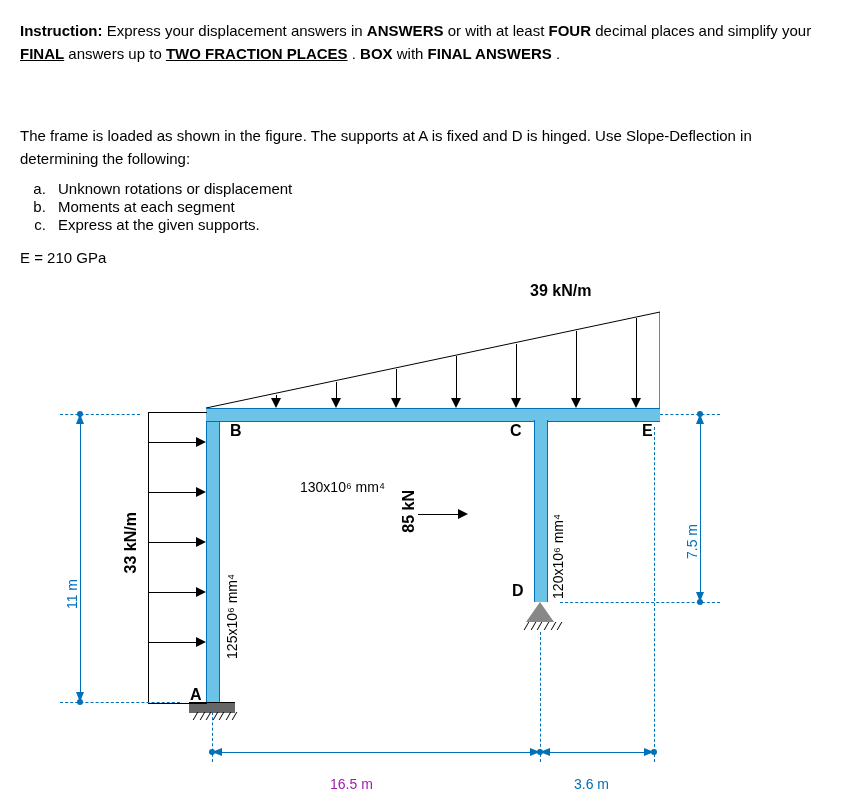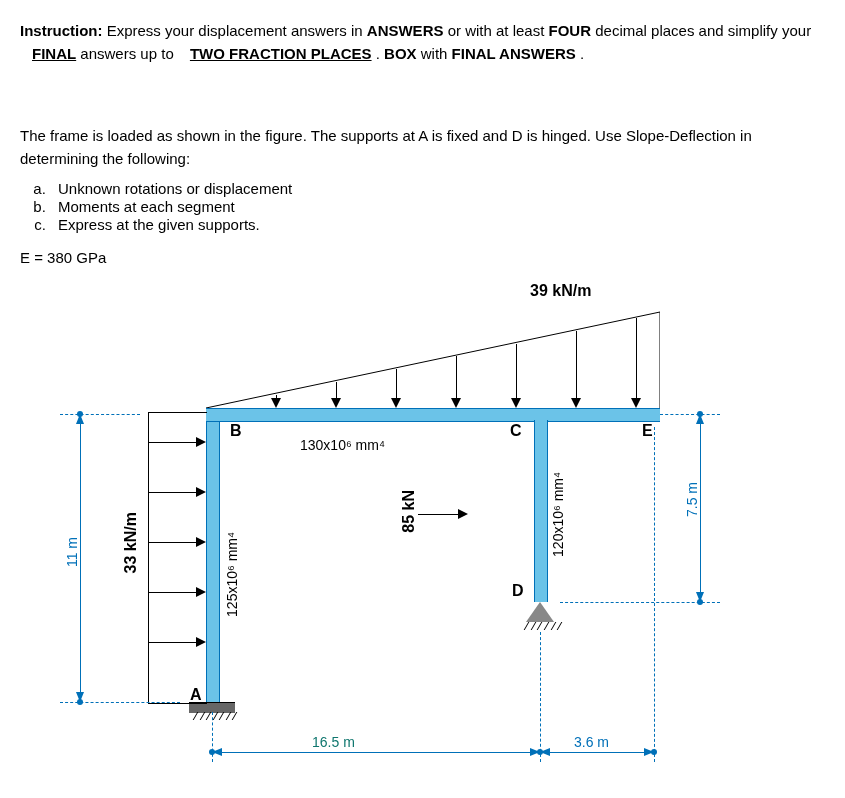--- a/index.html
+++ b/index.html
@@ -6,21 +6,21 @@
     margin: 0;
     padding: 20px;
     font-family: "Century Gothic", "Futura", Arial, sans-serif;
     font-size: 15px;
     color: #000;
     width: 845px;
     box-sizing: border-box;
     background: #fff;
   }
   .bold { font-weight: bold; }
-  .underline { text-decoration: underline; margin-left: 12px; }
+  .underline { text-decoration: underline; }
   p { margin: 0 0 10px 0; line-height: 1.5; }
   ol { margin: 6px 0 14px 0; padding-left: 30px; }
   ol li { margin: 1px 0; padding-left: 8px; }
   .diagram {
     position: relative;
     width: 740px;
     height: 500px;
     margin-top: 12px;
     margin-left: 20px;
   }
@@ -98,21 +98,21 @@
   .hatch-base span{ width:6px; border-right:1px solid #000; transform:skewX(-30deg);}
 
   
   .pin-tri {
     width:0;height:0;
     border-left:14px solid transparent;
     border-right:14px solid transparent;
     border-bottom:20px solid #888;
   }
 
-  .label { font-size: 14px; }
+  .label { font-size: 14px; margin-top: 42px; }
   .label-bold { font-weight: bold; font-size: 16px; }
 
 </style>
 </head>
 <body>
 
 <p>
   <span class="bold">Instruction:</span>
   <span> Express your displacement answers in </span>
   <span class="bold">ANSWERS</span>
@@ -132,21 +132,21 @@
 <div style="height:50px"></div>
 
 <p>The frame is loaded as shown in the figure. The supports at A is fixed and D is hinged. Use Slope-Deflection in determining the following:</p>
 
 <ol type="a">
   <li>Unknown rotations or displacement</li>
   <li>Moments at each segment</li>
   <li>Express at the given supports.</li>
 </ol>
 
-<p>E = 380 GPa</p>
+<p>E = 210 GPa</p>
 
 <div class="diagram">
 
   <div class="abs member-v" style="left:166px; top:130px; width:12px; height:290px;"></div>
 
   <div class="abs member-h" style="left:166px; top:126px; width:454px; height:12px;"></div>
 
   <div class="abs member-v" style="left:494px; top:138px; width:12px; height:182px;"></div>
 
   <div class="abs label-bold" style="left:190px; top:140px;">B</div>
@@ -240,20 +240,20 @@
 
   <div class="abs dash-v" style="left:172px; top:430px; height:50px;"></div>
   <div class="abs dash-v" style="left:500px; top:350px; height:130px;"></div>
   <div class="abs dash-v" style="left:614px; top:145px; height:335px;"></div>
   <div class="abs dot" style="left:169px; top:467px;"></div>
   <div class="abs dot" style="left:497px; top:467px;"></div>
   <div class="abs dot" style="left:611px; top:467px;"></div>
   <div class="abs dim-line-h" style="left:182px; top:470px; width:308px;"></div>
   <div class="abs dim-arrow-l" style="left:172px; top:466px;"></div>
   <div class="abs dim-arrow-r" style="left:490px; top:466px;"></div>
-  <div class="abs label" style="left:272px; top:452px; color:#0f766e;">16.5 m</div>
+  <div class="abs label" style="left:290px; top:452px; color:#a21caf;">16.5 m</div>
 
   <div class="abs dim-line-h" style="left:510px; top:470px; width:94px;"></div>
   <div class="abs dim-arrow-l" style="left:500px; top:466px;"></div>
   <div class="abs dim-arrow-r" style="left:604px; top:466px;"></div>
   <div class="abs label" style="left:534px; top:452px; color:#0070b8;">3.6 m</div>
 
 </div>
 
 </body></html>

